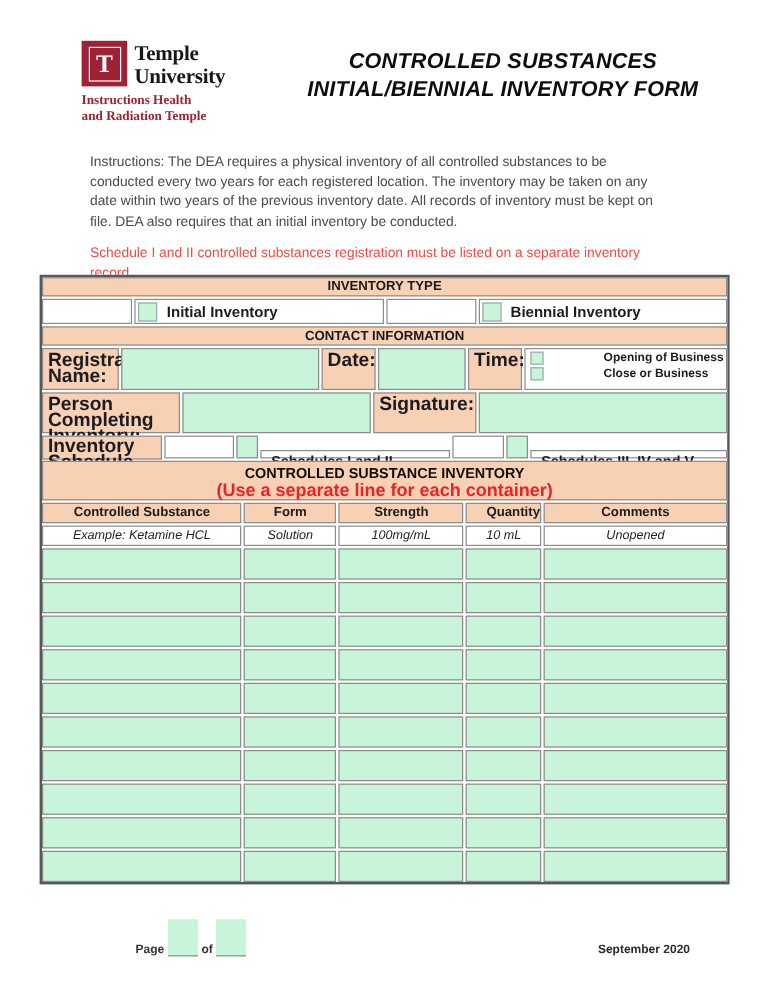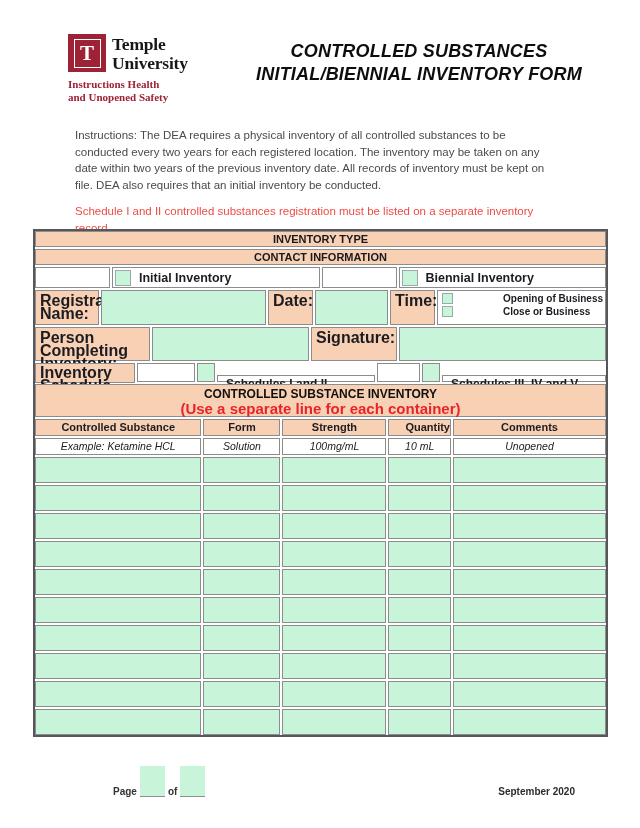--- a/index.html
+++ b/index.html
@@ -118,56 +118,56 @@
               <span class="t-glyph">T</span>
             </div>
         </div>
         <div class="wordmark">
           <span>Temple</span><br>
           <span>University</span>
         </div>
       </div>
       <div class="dept">
         <span>Instructions Health</span><br>
-        <span>and Unopened Safety</span>
+        <span>and Radiation Temple</span>
       </div>
     </div>
     <div class="title-block">
       <span>CONTROLLED SUBSTANCES</span><br>
       <span>INITIAL/BIENNIAL INVENTORY FORM</span>
     </div>
   </div>
 
   <p class="instructions">Instructions: The DEA requires a physical inventory of all controlled substances to be conducted every two years for each registered location. The inventory may be taken on any date within two years of the previous inventory date.  All records of inventory must be kept on file. DEA also requires that an initial inventory be conducted.</p>
   <p class="schedule-note">Schedule I and II controlled substances registration must be listed on a separate inventory record.</p>
 
   <div class="form-table">
 
     <div class="frow">
       <div class="cell peach band">INVENTORY TYPE</div>
     </div>
-    <div class="frow">
-      <div class="cell peach band">CONTACT INFORMATION</div>
-    </div>
-
     <div class="frow cbrow">
       <div class="cb-half">
         <div class="cell cb-spacer"></div>
         <div class="cell cb-combo">
           <span class="checkbox cb-lg"></span>
           <span class="cb-label">Initial Inventory</span>
         </div>
       </div>
       <div class="cb-half">
         <div class="cell cb-spacer"></div>
         <div class="cell cb-combo">
           <span class="checkbox cb-lg"></span>
           <span class="cb-label">Biennial Inventory</span>
         </div>
       </div>
+    </div>
+
+    <div class="frow">
+      <div class="cell peach band">CONTACT INFORMATION</div>
     </div>
     <div class="frow r-registrant">
       <div class="cell peach lblcell w64">Registrant Name:</div>
       <div class="cell green grow"></div>
       <div class="cell peach lblcell w45">Date:</div>
       <div class="cell green w73"></div>
       <div class="cell peach lblcell w45">Time:</div>
       <div class="cell time-opts">
         <div class="time-line">
           <span class="checkbox cb-sm"></span>

